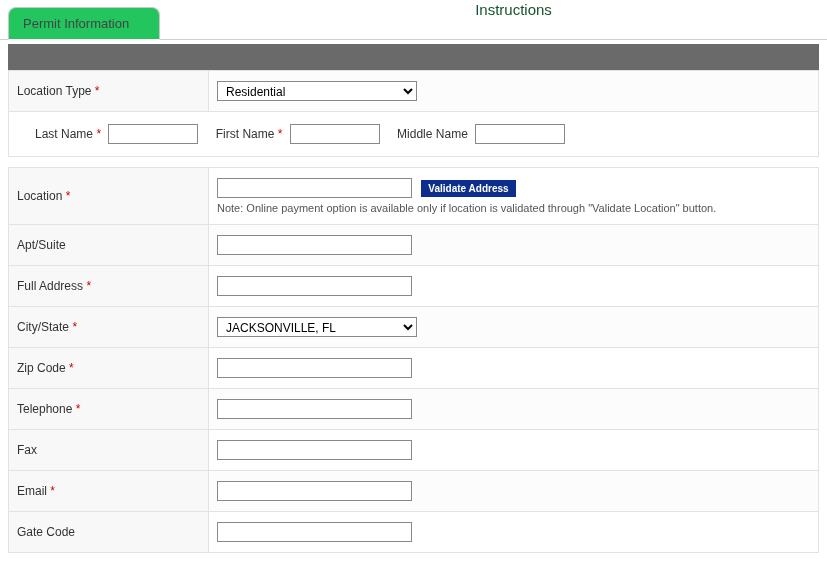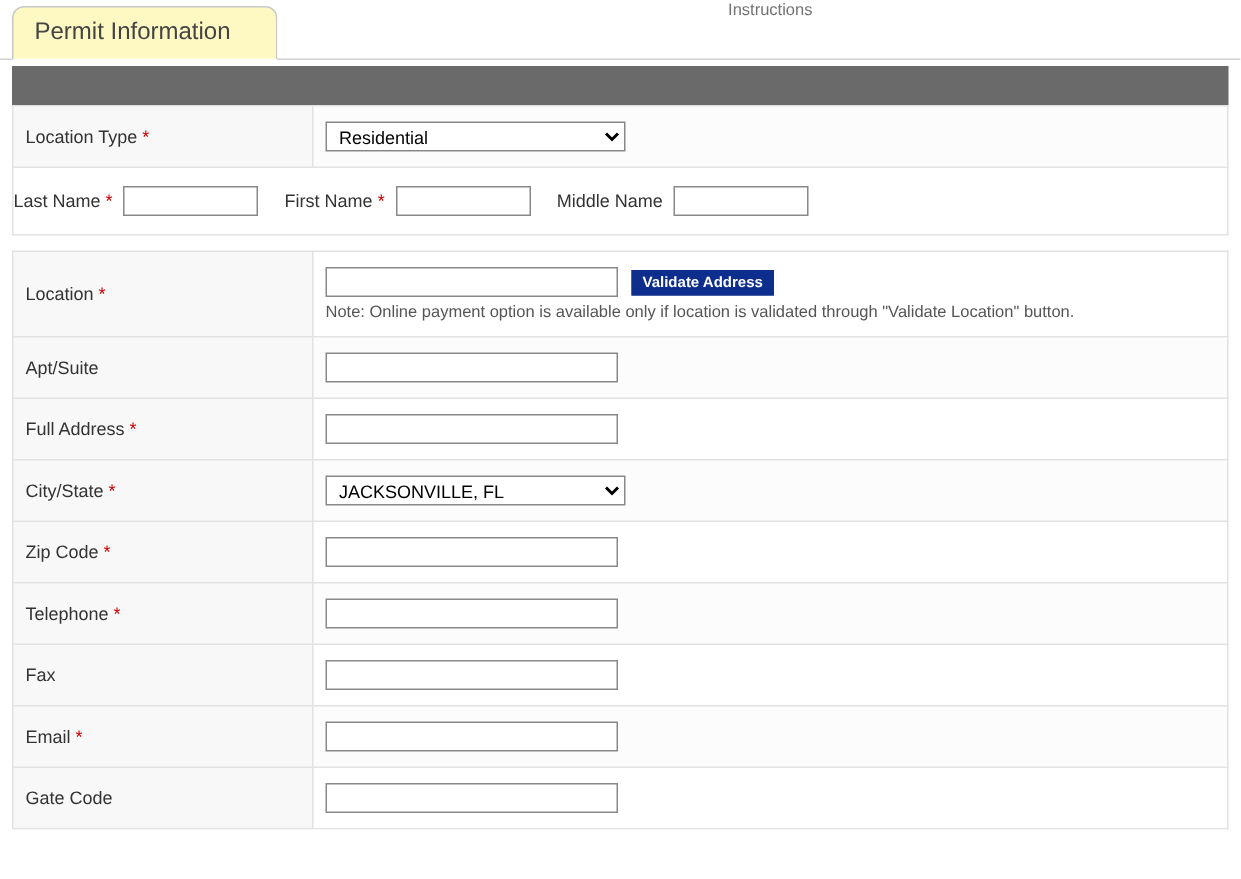--- a/index.html
+++ b/index.html
@@ -14,39 +14,39 @@
   }
   .top-bar {
     position: relative;
     height: 40px;
     border-bottom: 1px solid #d0d0d0;
   }
   .tab {
     position: absolute;
     left: 8px;
     bottom: -1px;
-    background: #fef9c3;
+    background: #22c55e;
     border: 1px solid #c8c8c8;
     border-bottom: 1px solid #fff;
     border-top-left-radius: 8px;
     border-top-right-radius: 8px;
     padding: 8px 30px 8px 14px;
-    font-size: 16px;
+    font-size: 13px;
     color: #444;
   }
   .instructions {
     position: absolute;
     left: 200px;
     right: 0;
     top: 0;
     text-align: center;
   }
   .instructions-title {
-    font-size: 11px;
-    color: #737373;
+    font-size: 15px;
+    color: #14532d;
     padding-top: 1px;
   }
   .instructions-line {
     font-size: 11px;
     font-style: italic;
     color: #555;
   }
   .instructions-line .mand { color: #c00; font-style: italic; }
   .instructions-line a {
     color: #1a3fcf;
@@ -84,21 +84,21 @@
     padding: 2px 4px;
     height: 20px;
     background: #fff;
   }
   select { width: 200px; }
   input[type="text"] { width: 195px; }
   .name-row {
     border: 1px solid #e2e2e2;
     border-top: none;
     margin: 0 8px;
-    padding: 12px 0;
+    padding: 12px 26px;
     background: #fff;
   }
   .name-row label { margin-right: 4px; }
   .name-row input { width: 90px; margin-right: 14px; }
   .validate-btn {
     display: inline-block;
     background: #0d2e8c;
     color: #fff;
     border: 1px solid #0d2e8c;
     font-weight: bold;

